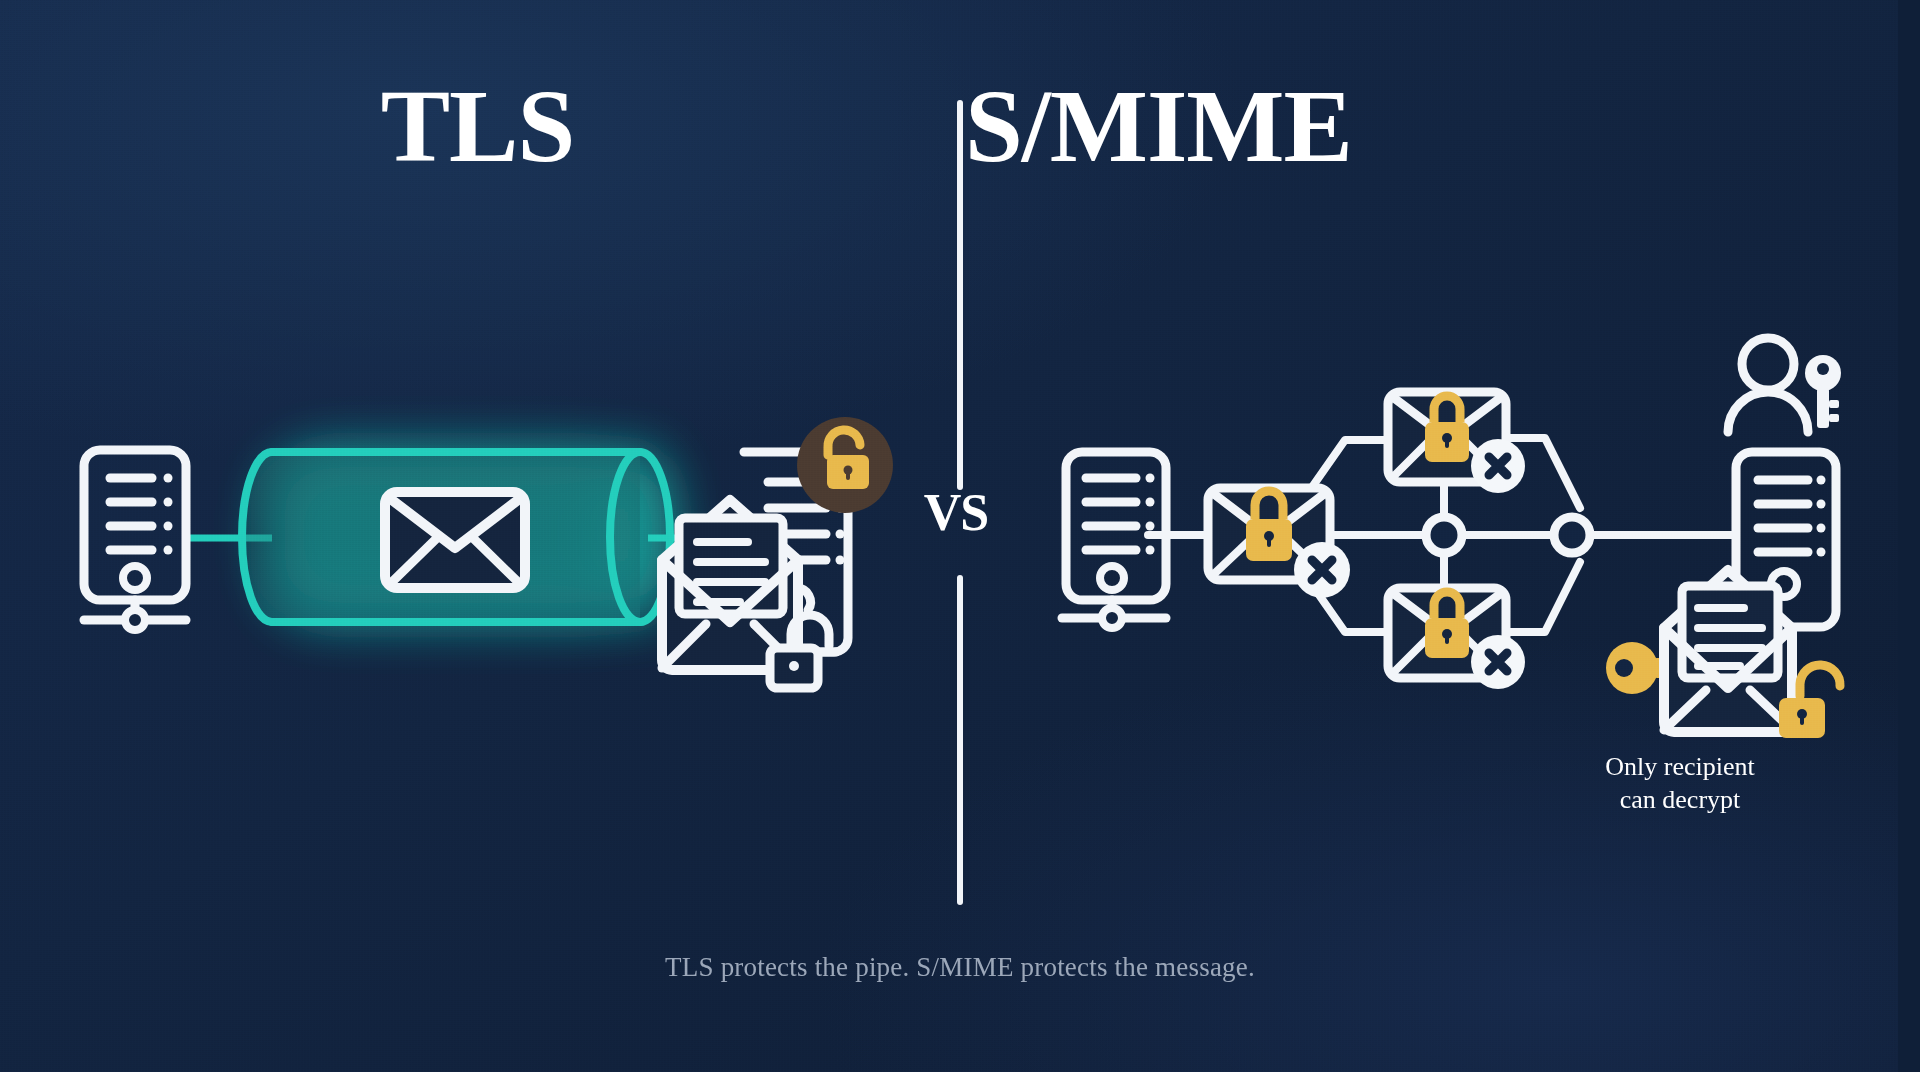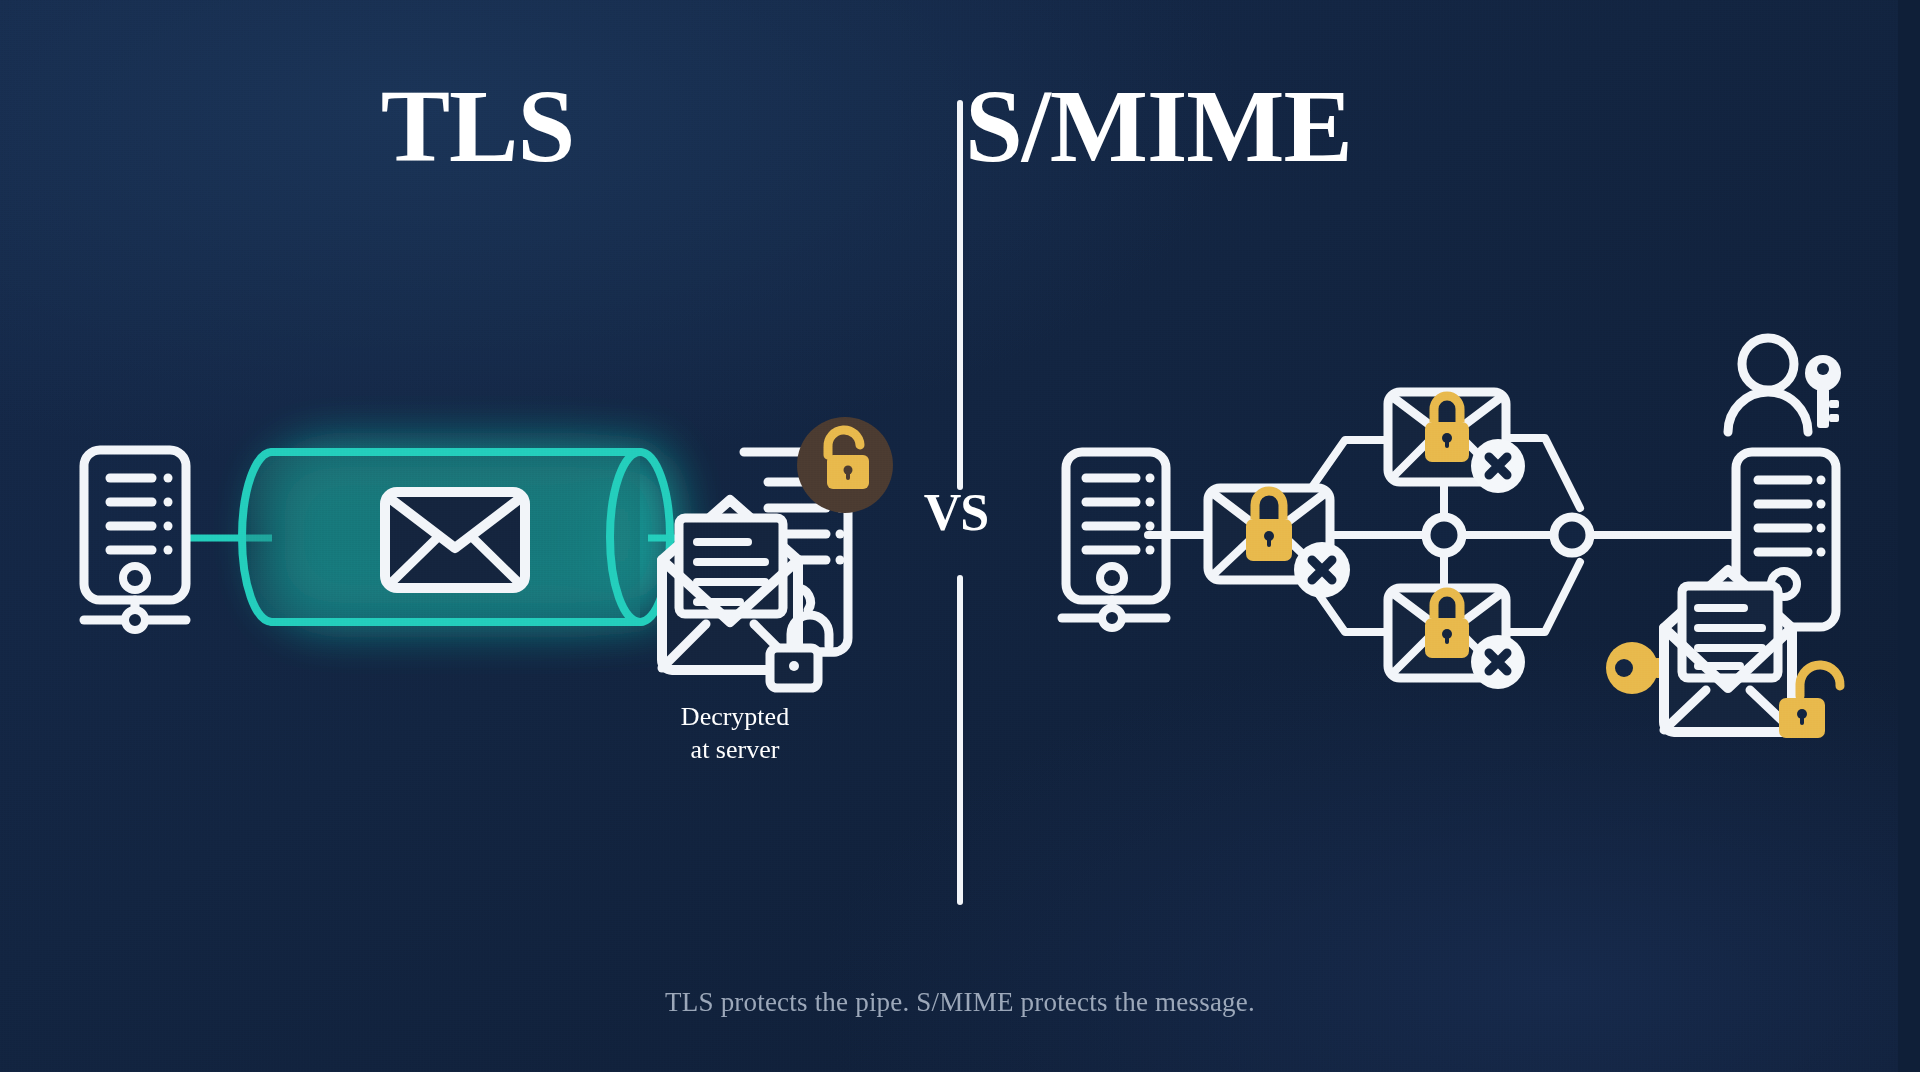--- a/index.html
+++ b/index.html
@@ -71,21 +71,21 @@
     font-size: 26px;
     line-height: 1.28;
     text-align: center;
     white-space: pre-line;
   }
   #caption-left  { left: 600px;  top: 700px; width: 270px; }
   #caption-right { left: 1520px; top: 750px; width: 320px; }
 
   #footer-note {
     position: absolute;
-    left: 0; top: 987px;
+    left: 0; top: 952px;
     width: 1920px;
     text-align: center;
     color: #9aa6b8;
     font-size: 27px;
     letter-spacing: .2px;
   }
 
   
   .layer { position: absolute; inset: 0; }
 </style>
@@ -352,19 +352,19 @@
     </g>
   </svg>
 
   <div class="title" id="title-tls">TLS</div>
   <div class="title" id="title-smime">S/MIME</div>
 
   <div id="divider-top"></div>
   <div id="divider-bottom"></div>
   <div id="vs-label">VS</div>
 
-  <div class="caption" id="caption-left">Decrypted
-at server</div>
+  <div class="caption" id="caption-right">Only recipient
+can decrypt</div>
 
   <div id="footer-note">TLS protects the pipe. S/MIME protects the message.</div>
 
   <div id="grain"></div>
 </div>
 
 </body></html>

